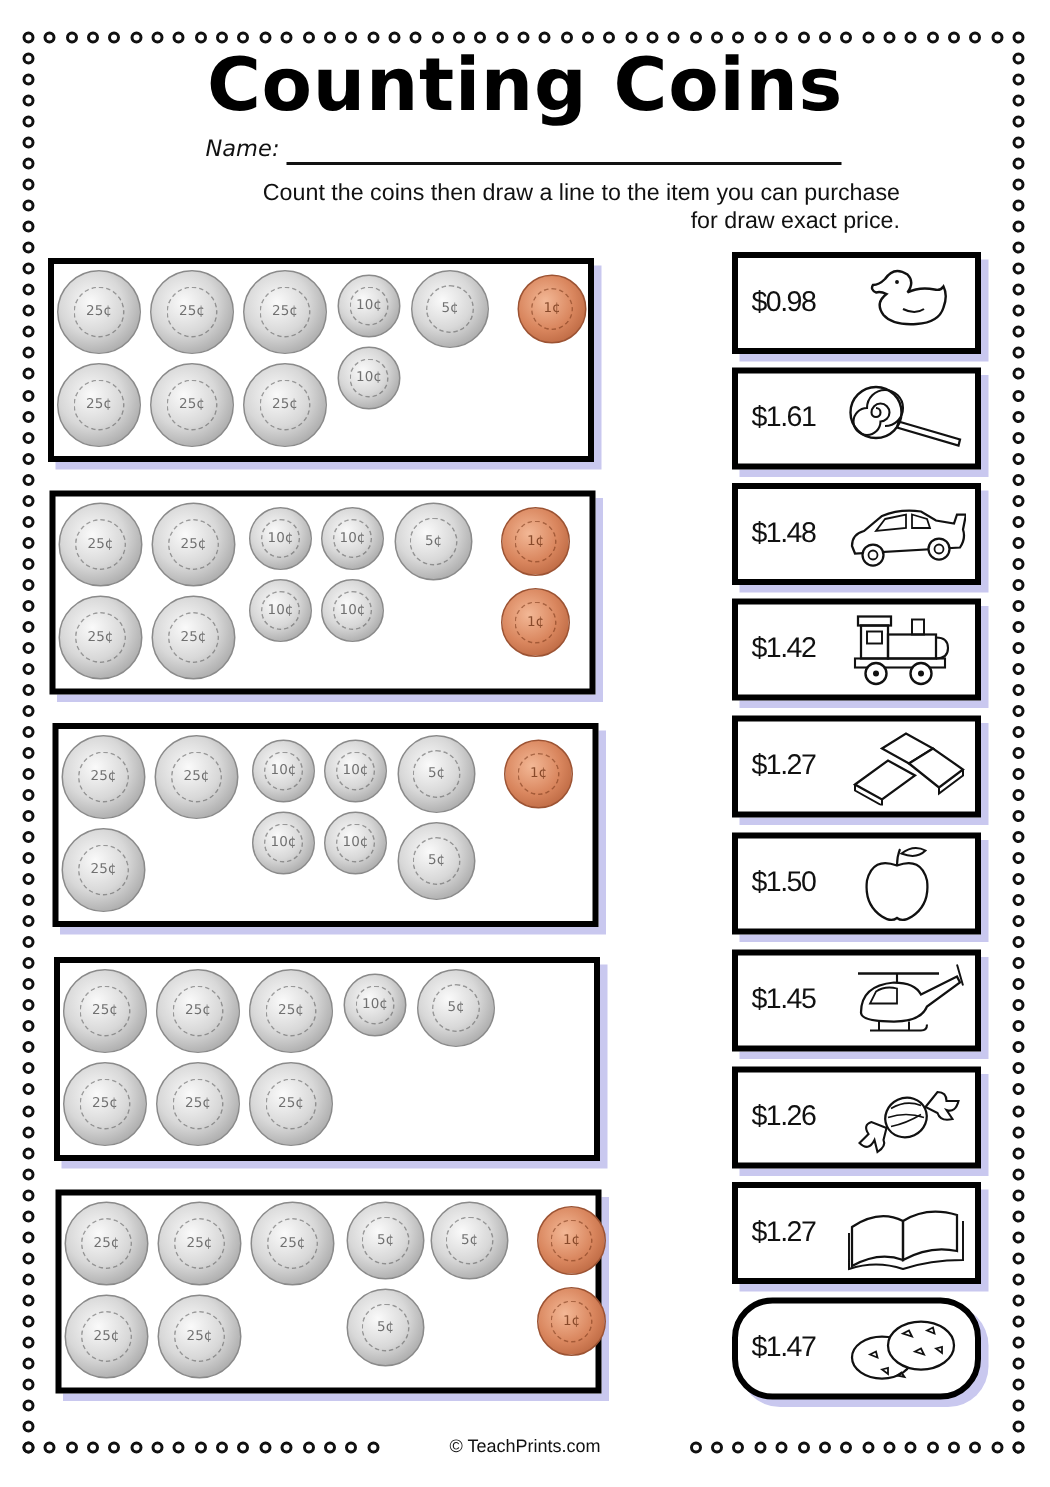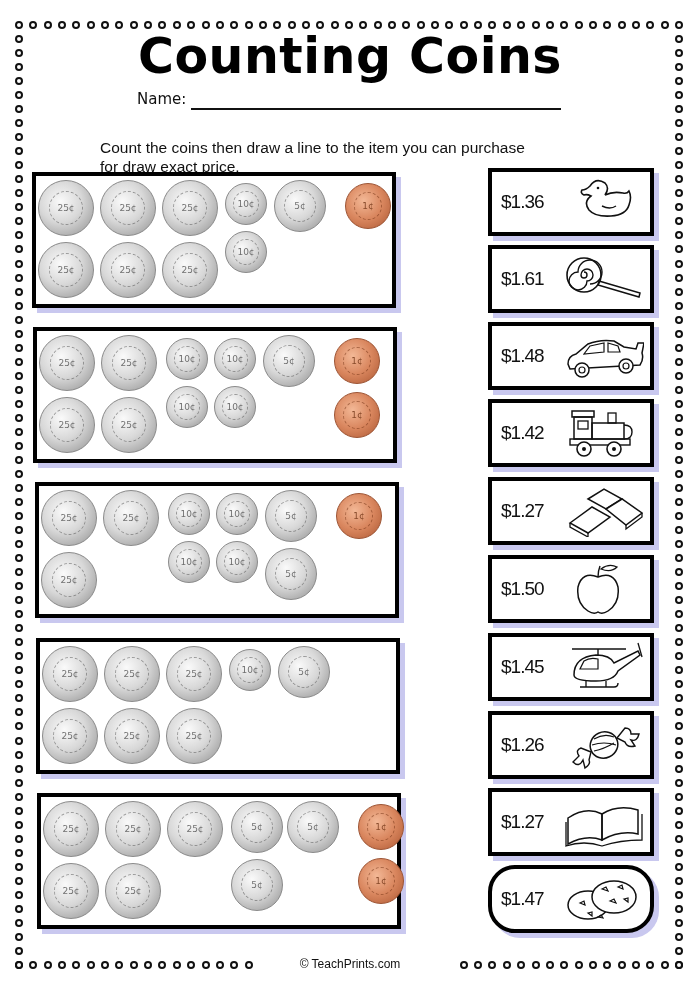--- a/index.html
+++ b/index.html
@@ -1,21 +1,21 @@
 <!DOCTYPE html>
 <html><head>
 <meta charset="utf-8">
 <style>
   html, body { margin:0; padding:0; background:#ffffff; }
   body { width:700px; height:991px; position:relative; overflow:hidden; font-family:"DejaVu Sans", sans-serif; color:#111; }
   .dot { position:absolute; width:4px; height:4px; border:2px solid #111; border-radius:50%; background:#fff; }
   .title { position:absolute; left:0; top:28px; width:700px; text-align:center; font-family:"DejaVu Sans", sans-serif; font-weight:bold; font-size:49px; letter-spacing:0.5px; color:#000; }
-  .name-label { position:absolute; left:137px; top:90px; font-size:15px; color:#111; }
+  .name-label { position:absolute; left:137px; top:90px; font-size:15px; color:#111;font-style:italic; }
   .name-line { position:absolute; left:191px; top:108px; width:370px; height:0; border-top:2px solid #111; }
-  .instructions { position:absolute; left:100px; top:119px; width:500px; text-align:left; font-family:"Liberation Sans", sans-serif; font-size:15.5px; line-height:19px; color:#111;margin-top:19px; }
+  .instructions { position:absolute; left:100px; top:119px; width:500px; text-align:right; font-family:"Liberation Sans", sans-serif; font-size:15.5px; line-height:19px; color:#111; }
   .coin-box { position:absolute; width:356px; height:128px; border:4px solid #000; background:#fff; box-shadow:5px 5px 0 #c9c8ef; box-sizing:content-box; }
   .coin { position:absolute; border-radius:50%; box-sizing:border-box; }
   .coin.quarter { width:56px; height:56px; }
   .coin.dime { width:42px; height:42px; }
   .coin.nickel { width:52px; height:52px; }
   .coin.penny { width:46px; height:46px; }
   .coin.silver { background:radial-gradient(circle at 40% 38%, #fafafa 0%, #d8d8d8 45%, #a9a9a9 80%, #7d7d7d 100%); border:1.5px solid #8a8a8a; }
   .coin.copper { background:radial-gradient(circle at 40% 38%, #f3b896 0%, #d9865e 50%, #b9653f 85%, #944c2d 100%); border:1.5px solid #9c5333; }
   .coin .inner { position:absolute; left:18%; top:18%; width:64%; height:64%; border-radius:50%; border:1px dashed rgba(90,90,90,0.55); box-sizing:border-box; }
   .coin.copper .inner { border-color:rgba(120,55,25,0.55); }
@@ -455,21 +455,21 @@
       <div class="inner"></div>
       <div class="face">1¢</div>
     </div>
     <div class="coin penny copper" title="Penny (1¢)" style="left: 317px; top: 61px;">
       <div class="inner"></div>
       <div class="face">1¢</div>
     </div>
   </div>
 
 <div class="price-box" style="left:488px; top:168px;">
-  <span class="price">$1.36</span>
+  <span class="price">$0.98</span>
   <svg class="item-icon" viewBox="0 0 82 52">
     <path d="M28 10 q6 -9 15 -3 q5 5 0 12 q8 -4 18 -2 q4 1 6 -2 q3 6 0 14 q-3 10 -18 11 q-16 1 -22 -6 q-6 -8 2 -14 q-4 -2 -7 -1 q-4 -2 -2 -5 q4 0 8 -4z" fill="none" stroke="#111" stroke-width="1.6"></path>
     <circle cx="36" cy="12" r="1.3" fill="#111"></circle>
     <path d="M40 30 q8 4 14 0" fill="none" stroke="#111" stroke-width="1.4"></path>
   </svg>
 </div>
 <div class="price-box" style="left:488px; top:245px;">
   <span class="price">$1.61</span>
   <svg class="item-icon" viewBox="0 0 82 52">
     <circle cx="22" cy="22" r="17" fill="none" stroke="#111" stroke-width="1.6"></circle>

